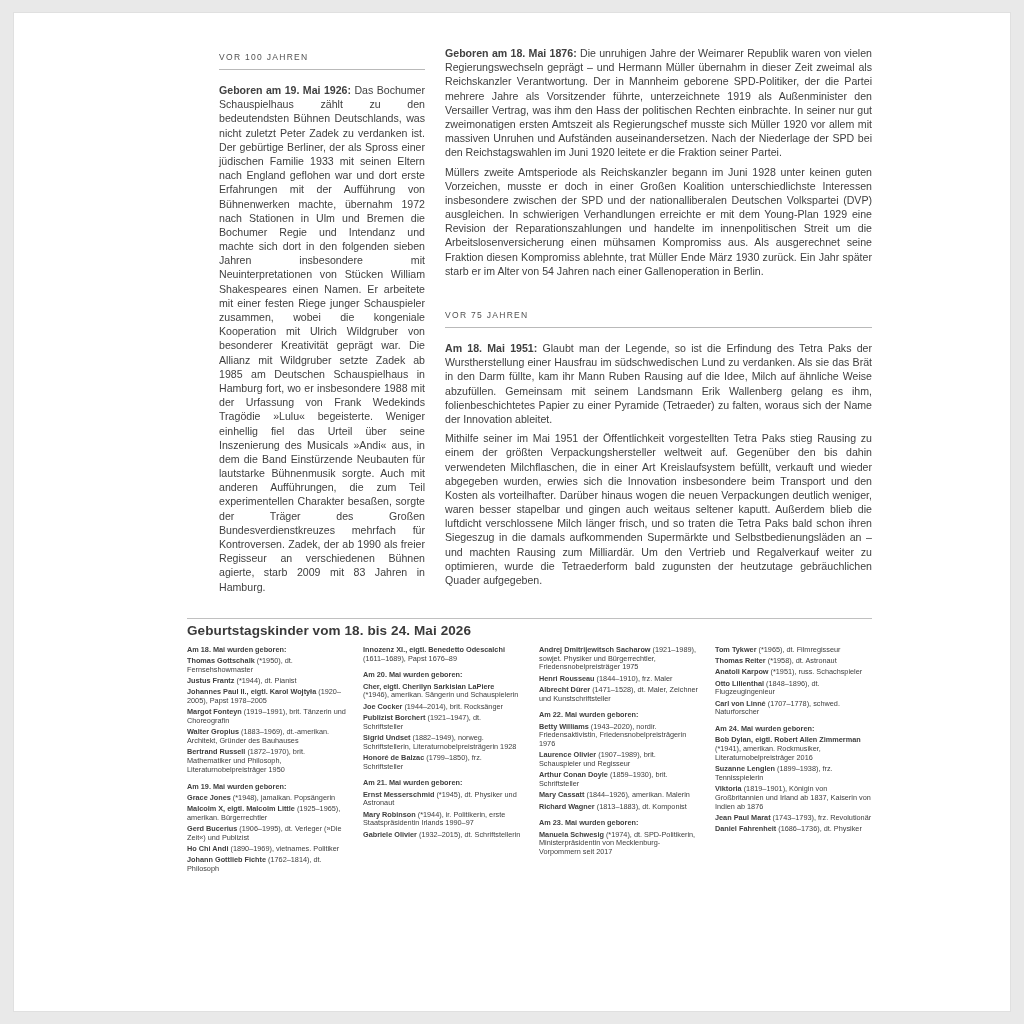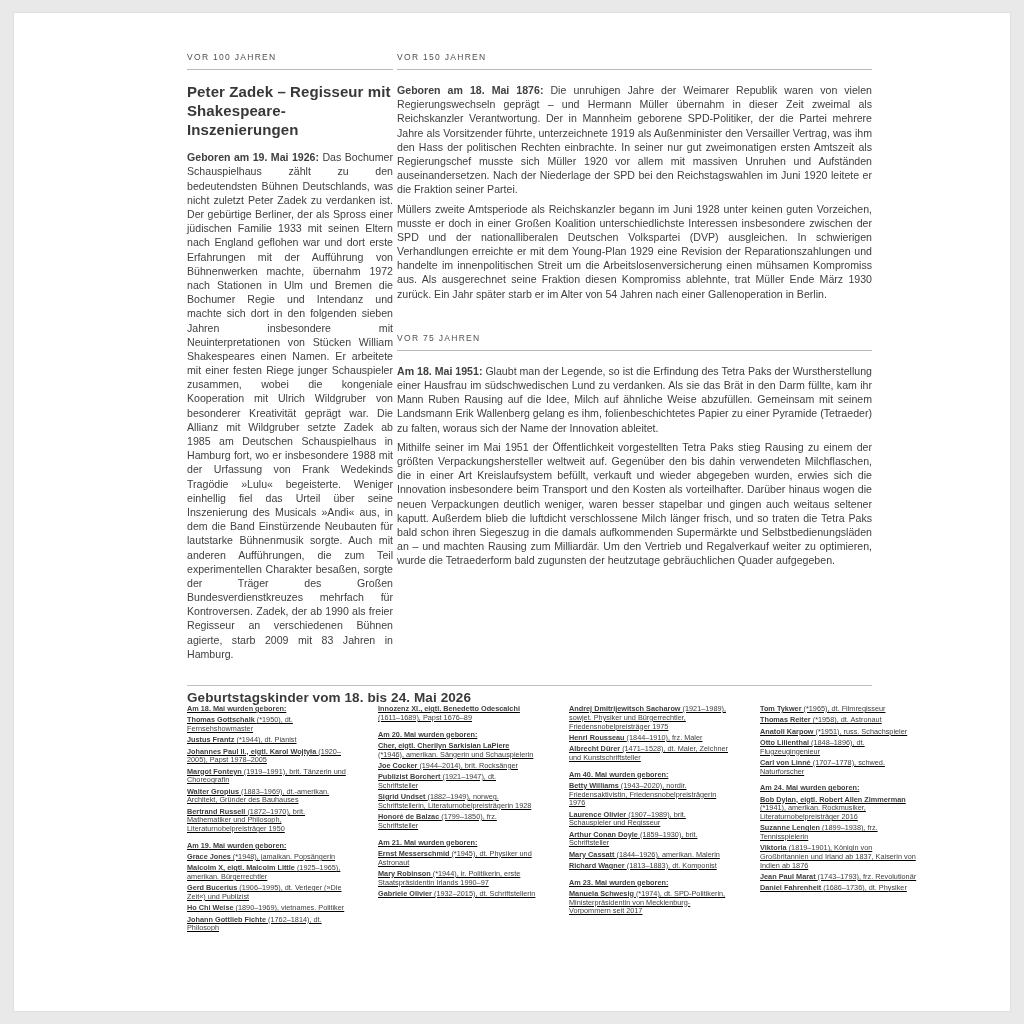--- a/index.html
+++ b/index.html
@@ -5,21 +5,21 @@
   * { margin:0; padding:0; box-sizing:border-box; }
   html, body { width:1024px; height:1024px; }
   body { background:#e9e9e9; font-family:"Liberation Sans", sans-serif; position:relative; }
 
   .page {
     position:absolute; left:13px; top:12px; width:998px; height:1000px;
     background:#ffffff; border:1px solid #e0e0e0; overflow:hidden;
     padding:33px 138px 20px 173px;
   }
 
-  .articles { display:flex; gap:4px; }
+  .articles { display:flex; gap:20px;margin-left:32px; }
   .col-left  { width:206px; flex:none; }
   .col-right { flex:1; min-width:0; }
 
   .kicker-row { border-bottom:1px solid #b9b9b9; padding-bottom:5px; margin-bottom:13px; }
   .kicker { font-size:8.5px; letter-spacing:1.3px; color:#4f4f4f; }
 
   .title {
     font-size:15px; font-weight:600; color:#383838;
     line-height:1.25; margin-bottom:11px; letter-spacing:0.1px;
   }
@@ -30,52 +30,48 @@
   }
   .body-text .lead { font-weight:bold; }
   .p2 { margin-top:5px; }
 
   .sec2 { margin-top:26px; }
 
   .rule { border:none; border-top:1px solid #c0c0c0; margin:24px 0 0 0; }
 
   .bd-heading { font-size:13.5px; font-weight:700; color:#3a3a3a; margin-top:4px; letter-spacing:0.1px; }
 
-  .bd-grid { display:flex; gap:32px; margin-top:0;text-decoration:underline; }
+  .bd-grid { display:flex; gap:17px; margin-top:8px; }
   .bd-col { width:159px; flex:none; font-size:7.3px; line-height:1.2; color:#404040; }
   .bd-entry { margin-bottom:2.5px; }
   .bd-name { font-weight:bold; }
   .bd-header { font-weight:bold; margin:8px 0 2.5px 0; }
   .bd-header:first-child { margin-top:0; }
 </style>
 </head>
 <body>
 
 <div class="page">
 
   <div class="articles">
 
     <div class="col-left">
       <section>
         <div class="kicker-row">
           <span class="kicker">VOR 100 JAHREN</span>
         </div>
-        <h2 class="title">Peter Zadek – Regisseur mit Shakespeare-Inszenierungen</h2>
         <p class="body-text">
           <span class="lead">Geboren am 19. Mai 1926:</span>
           <span>Das Bochumer Schauspielhaus zählt zu den bedeutendsten Bühnen Deutschlands, was nicht zuletzt Peter Zadek zu verdanken ist. Der gebürtige Berliner, der als Spross einer jüdischen Familie 1933 mit seinen Eltern nach England geflohen war und dort erste Erfahrungen mit der Aufführung von Bühnenwerken machte, übernahm 1972 nach Stationen in Ulm und Bremen die Bochumer Regie und Intendanz und machte sich dort in den folgenden sieben Jahren insbesondere mit Neuinterpretationen von Stücken William Shakespeares einen Namen. Er arbeitete mit einer festen Riege junger Schauspieler zusammen, wobei die kongeniale Kooperation mit Ulrich Wildgruber von besonderer Kreativität geprägt war. Die Allianz mit Wildgruber setzte Zadek ab 1985 am Deutschen Schauspielhaus in Hamburg fort, wo er insbesondere 1988 mit der Urfassung von Frank Wedekinds Tragödie »Lulu« begeisterte. Weniger einhellig fiel das Urteil über seine Inszenierung des Musicals »Andi« aus, in dem die Band Einstürzende Neubauten für lautstarke Bühnenmusik sorgte. Auch mit anderen Aufführungen, die zum Teil experimentellen Charakter besaßen, sorgte der Träger des Großen Bundesverdienstkreuzes mehrfach für Kontroversen. Zadek, der ab 1990 als freier Regisseur an verschiedenen Bühnen agierte, starb 2009 mit 83 Jahren in Hamburg.</span>
         </p>
       </section>
     </div>
 
     <div class="col-right">
       <section>
-        <div class="kicker-row">
-          <span class="kicker">VOR 150 JAHREN</span>
-        </div>
         <p class="body-text">
           <span class="lead">Geboren am 18. Mai 1876:</span>
           <span>Die unruhigen Jahre der Weimarer Republik waren von vielen Regierungswechseln geprägt – und Hermann Müller übernahm in dieser Zeit zweimal als Reichskanzler Verantwortung. Der in Mannheim geborene SPD-Politiker, der die Partei mehrere Jahre als Vorsitzender führte, unterzeichnete 1919 als Außenminister den Versailler Vertrag, was ihm den Hass der politischen Rechten einbrachte. In seiner nur gut zweimonatigen ersten Amtszeit als Regierungschef musste sich Müller 1920 vor allem mit massiven Unruhen und Aufständen auseinandersetzen. Nach der Niederlage der SPD bei den Reichstagswahlen im Juni 1920 leitete er die Fraktion seiner Partei.</span>
         </p>
         <p class="body-text p2">
           <span>Müllers zweite Amtsperiode als Reichskanzler begann im Juni 1928 unter keinen guten Vorzeichen, musste er doch in einer Großen Koalition unterschiedlichste Interessen insbesondere zwischen der SPD und der nationalliberalen Deutschen Volkspartei (DVP) ausgleichen. In schwierigen Verhandlungen erreichte er mit dem Young-Plan 1929 eine Revision der Reparationszahlungen und handelte im innenpolitischen Streit um die Arbeitslosenversicherung einen mühsamen Kompromiss aus. Als ausgerechnet seine Fraktion diesen Kompromiss ablehnte, trat Müller Ende März 1930 zurück. Ein Jahr später starb er im Alter von 54 Jahren nach einer Gallenoperation in Berlin.</span>
         </p>
       </section>
 
       <section class="sec2">
@@ -104,41 +100,41 @@
         <p class="bd-entry"><span class="bd-name">Thomas Gottschalk </span><span>(*1950), dt. Fernsehshowmaster</span></p>
         <p class="bd-entry"><span class="bd-name">Justus Frantz </span><span>(*1944), dt. Pianist</span></p>
         <p class="bd-entry"><span class="bd-name">Johannes Paul II., eigtl. Karol Wojtyła </span><span>(1920–2005), Papst 1978–2005</span></p>
         <p class="bd-entry"><span class="bd-name">Margot Fonteyn </span><span>(1919–1991), brit. Tänzerin und Choreografin</span></p>
         <p class="bd-entry"><span class="bd-name">Walter Gropius </span><span>(1883–1969), dt.-amerikan. Architekt, Gründer des Bauhauses</span></p>
         <p class="bd-entry"><span class="bd-name">Bertrand Russell </span><span>(1872–1970), brit. Mathematiker und Philosoph, Literaturnobelpreisträger 1950</span></p>
         <p class="bd-header">Am 19. Mai wurden geboren:</p>
         <p class="bd-entry"><span class="bd-name">Grace Jones </span><span>(*1948), jamaikan. Popsängerin</span></p>
         <p class="bd-entry"><span class="bd-name">Malcolm X, eigtl. Malcolm Little </span><span>(1925–1965), amerikan. Bürgerrechtler</span></p>
         <p class="bd-entry"><span class="bd-name">Gerd Bucerius </span><span>(1906–1995), dt. Verleger (»Die Zeit«) und Publizist</span></p>
-        <p class="bd-entry"><span class="bd-name">Ho Chi Weise </span><span>(1890–1969), vietnames. Politiker</span></p>
+        <p class="bd-entry"><span class="bd-name">Ho Chi Andi </span><span>(1890–1969), vietnames. Politiker</span></p>
         <p class="bd-entry"><span class="bd-name">Johann Gottlieb Fichte </span><span>(1762–1814), dt. Philosoph</span></p>
       </div>
     <div class="bd-col">
         <p class="bd-entry"><span class="bd-name">Innozenz XI., eigtl. Benedetto Odescalchi </span><span>(1611–1689), Papst 1676–89</span></p>
         <p class="bd-header">Am 20. Mai wurden geboren:</p>
         <p class="bd-entry"><span class="bd-name">Cher, eigtl. Cherilyn Sarkisian LaPiere </span><span>(*1946), amerikan. Sängerin und Schauspielerin</span></p>
         <p class="bd-entry"><span class="bd-name">Joe Cocker </span><span>(1944–2014), brit. Rocksänger</span></p>
         <p class="bd-entry"><span class="bd-name">Publizist Borchert </span><span>(1921–1947), dt. Schriftsteller</span></p>
         <p class="bd-entry"><span class="bd-name">Sigrid Undset </span><span>(1882–1949), norweg. Schriftstellerin, Literaturnobelpreisträgerin 1928</span></p>
         <p class="bd-entry"><span class="bd-name">Honoré de Balzac </span><span>(1799–1850), frz. Schriftsteller</span></p>
         <p class="bd-header">Am 21. Mai wurden geboren:</p>
         <p class="bd-entry"><span class="bd-name">Ernst Messerschmid </span><span>(*1945), dt. Physiker und Astronaut</span></p>
         <p class="bd-entry"><span class="bd-name">Mary Robinson </span><span>(*1944), ir. Politikerin, erste Staatspräsidentin Irlands 1990–97</span></p>
         <p class="bd-entry"><span class="bd-name">Gabriele Olivier </span><span>(1932–2015), dt. Schriftstellerin</span></p>
       </div>
     <div class="bd-col">
         <p class="bd-entry"><span class="bd-name">Andrej Dmitrijewitsch Sacharow </span><span>(1921–1989), sowjet. Physiker und Bürgerrechtler, Friedensnobelpreisträger 1975</span></p>
         <p class="bd-entry"><span class="bd-name">Henri Rousseau </span><span>(1844–1910), frz. Maler</span></p>
         <p class="bd-entry"><span class="bd-name">Albrecht Dürer </span><span>(1471–1528), dt. Maler, Zeichner und Kunstschriftsteller</span></p>
-        <p class="bd-header">Am 40. Mai wurden geboren:</p>
+        <p class="bd-header">Am 22. Mai wurden geboren:</p>
         <p class="bd-entry"><span class="bd-name">Betty Williams </span><span>(1943–2020), nordir. Friedensaktivistin, Friedensnobelpreisträgerin 1976</span></p>
         <p class="bd-entry"><span class="bd-name">Laurence Olivier </span><span>(1907–1989), brit. Schauspieler und Regisseur</span></p>
         <p class="bd-entry"><span class="bd-name">Arthur Conan Doyle </span><span>(1859–1930), brit. Schriftsteller</span></p>
         <p class="bd-entry"><span class="bd-name">Mary Cassatt </span><span>(1844–1926), amerikan. Malerin</span></p>
         <p class="bd-entry"><span class="bd-name">Richard Wagner </span><span>(1813–1883), dt. Komponist</span></p>
         <p class="bd-header">Am 23. Mai wurden geboren:</p>
         <p class="bd-entry"><span class="bd-name">Manuela Schwesig </span><span>(*1974), dt. SPD-Politikerin, Ministerpräsidentin von Mecklenburg-Vorpommern seit 2017</span></p>
       </div>
     <div class="bd-col">
         <p class="bd-entry"><span class="bd-name">Tom Tykwer </span><span>(*1965), dt. Filmregisseur</span></p>

